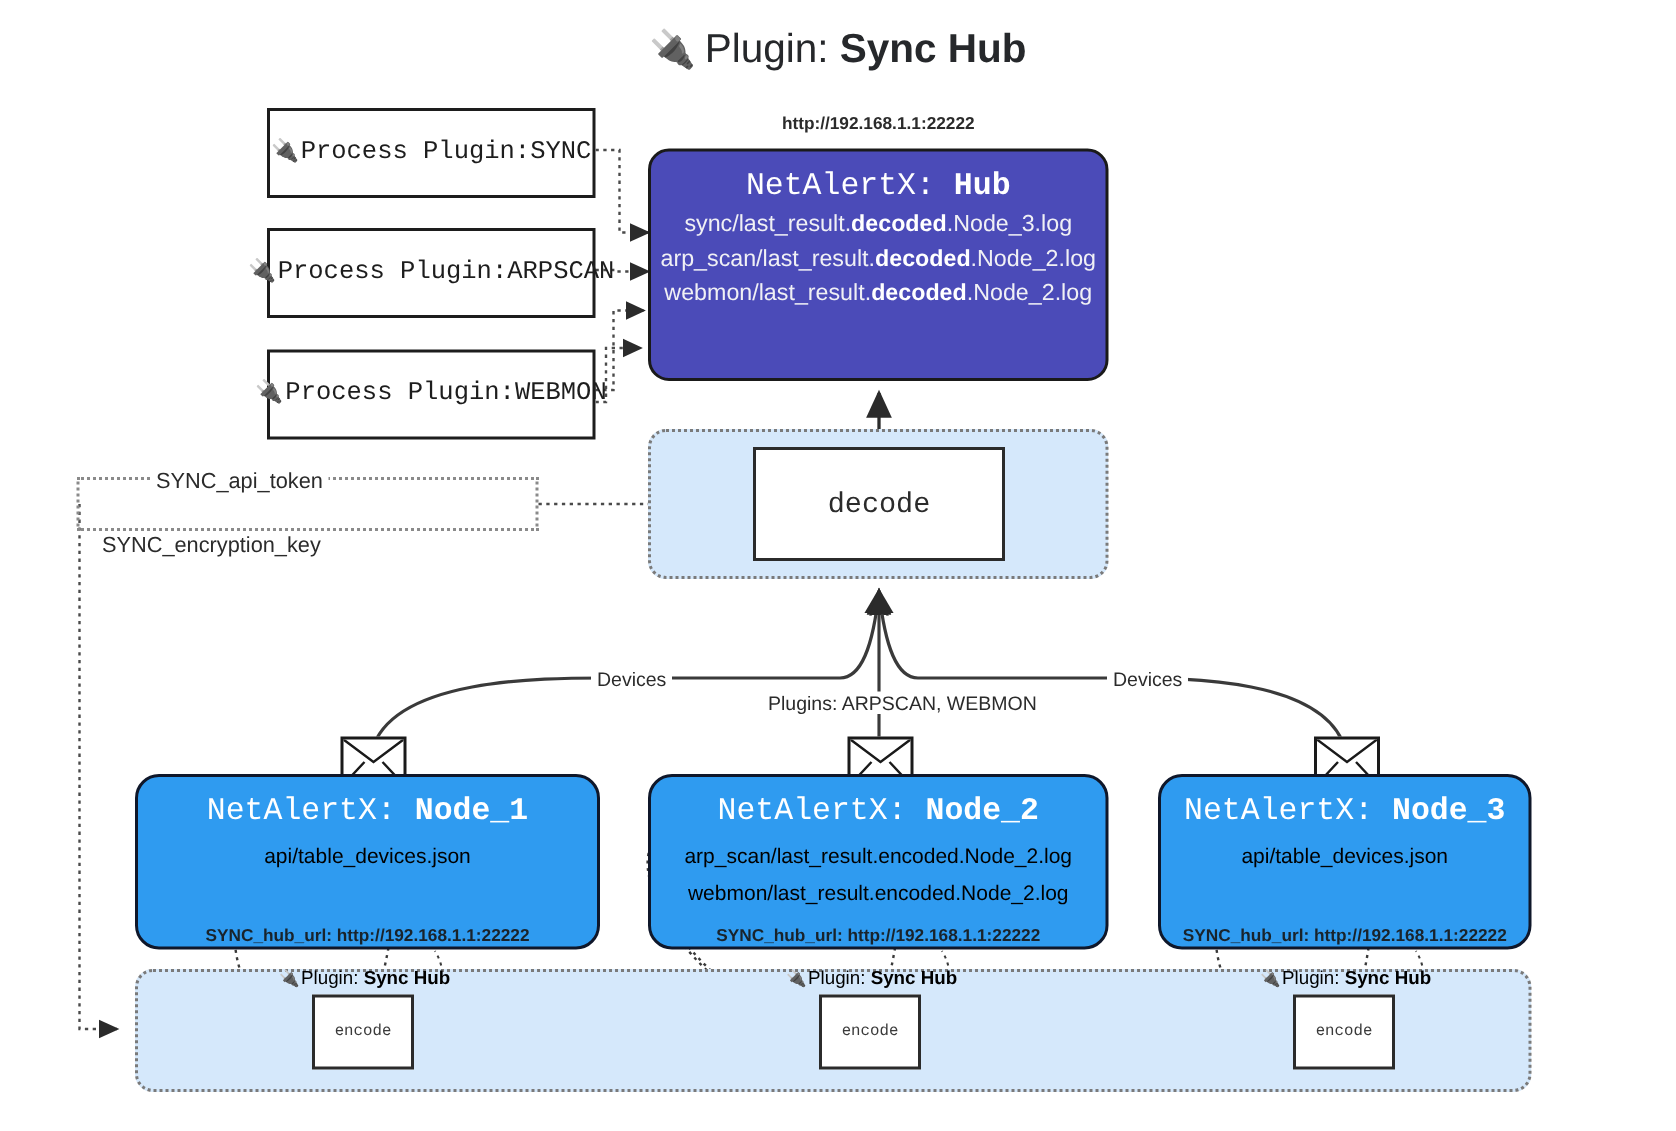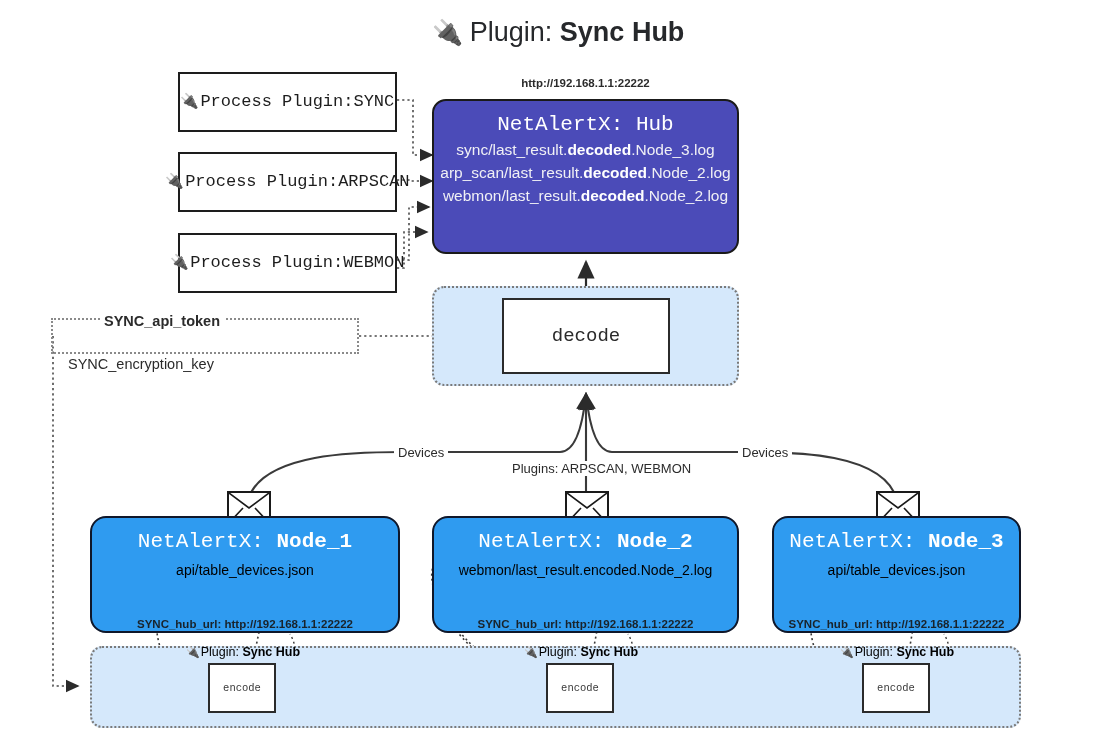--- a/index.html
+++ b/index.html
@@ -24,37 +24,37 @@
            justify-content:center;line-height:1.35;}
   .plugbox .l1{display:block;white-space:nowrap;}
   .plugbox .l1 .plug{font-family:"DejaVu Sans",sans-serif;font-size:15px;margin-right:1px;}
   .plugbox .l2{display:block;}
 
   
   #hub{left:432px;top:99px;width:307px;height:155px;background:#4b4bb8;border:2px solid #1a1a1a;
        border-radius:14px;}
   #hub .htitle{font-family:"Liberation Mono","DejaVu Sans Mono",monospace;font-size:21px;
        color:#ffffff;text-align:center;margin-top:12px;white-space:nowrap;}
-  #hub .htitle b{font-weight:normal;}
+  #hub .htitle b{font-weight:bold;}
   #hub .hlog{font-size:15.5px;color:#f0f0f5;text-align:center;margin-top:5px;white-space:nowrap;}
   #hub .hlog b{color:#ffffff;font-weight:bold;}
   #huburl{left:432px;top:77px;width:307px;text-align:center;font-size:11.5px;
           font-weight:bold;color:#2b2b2b;}
 
   
   #decodewrap{left:432px;top:286px;width:307px;height:100px;background:#d5e8fb;
        border:2px dotted #7a7a7a;border-radius:12px;}
   #decodebox{left:502px;top:298px;width:168px;height:76px;background:#ffffff;
        border:2px solid #2b2b2b;display:flex;align-items:center;justify-content:center;
        font-family:"Liberation Mono","DejaVu Sans Mono",monospace;font-size:19px;color:#2b2b2b;}
 
   
   #keybox{left:51px;top:318px;width:308px;height:36px;border:2px dotted #8a8a8a;background:transparent;}
   .keylabel{font-size:14.5px;color:#2b2b2b;background:#ffffff;padding:0 4px;white-space:nowrap;}
-  #klab1{left:100px;top:313px;font-weight:bold;}
+  #klab1{left:100px;top:313px;}
   #klab2{left:64px;top:356px;}
 
   
   .node{height:117px;background:#2f9bf0;border:2px solid #0f172a;border-radius:16px;}
   .node .ntitle{font-family:"Liberation Mono","DejaVu Sans Mono",monospace;font-size:21px;
        color:#ffffff;text-align:center;margin-top:12px;white-space:nowrap;}
   .node .ntitle b{font-weight:bold;}
   .node .nline{font-size:14px;color:#000000;text-align:center;margin-top:9px;white-space:nowrap;}
   .node .nurl{position:absolute;bottom:1px;left:0;width:100%;text-align:center;
        font-size:11.5px;font-weight:bold;color:#19232b;white-space:nowrap;}
@@ -182,20 +182,21 @@
   </div>
 
   <div class="abs node" id="node1">
     <div class="ntitle"><span>NetAlertX:</span> <b>Node_1</b></div>
     <div class="nline">api/table_devices.json</div>
     <div class="nurl">SYNC_hub_url: http://192.168.1.1:22222</div>
   </div>
 
   <div class="abs node" id="node2">
     <div class="ntitle"><span>NetAlertX:</span> <b>Node_2</b></div>
+    <div class="nline">arp_scan/last_result.encoded.Node_2.log</div>
     <div class="nline">webmon/last_result.encoded.Node_2.log</div>
     <div class="nurl">SYNC_hub_url: http://192.168.1.1:22222</div>
   </div>
 
   <div class="abs node" id="node3">
     <div class="ntitle"><span>NetAlertX:</span> <b>Node_3</b></div>
     <div class="nline">api/table_devices.json</div>
     <div class="nurl">SYNC_hub_url: http://192.168.1.1:22222</div>
   </div>
 

